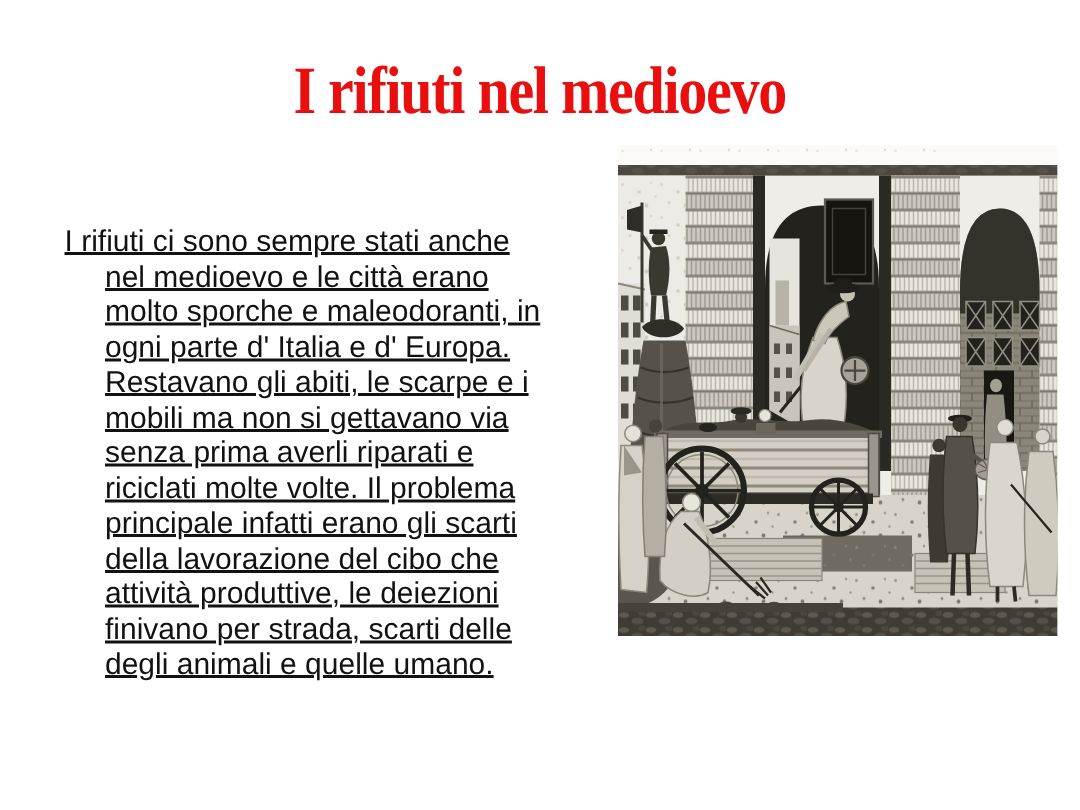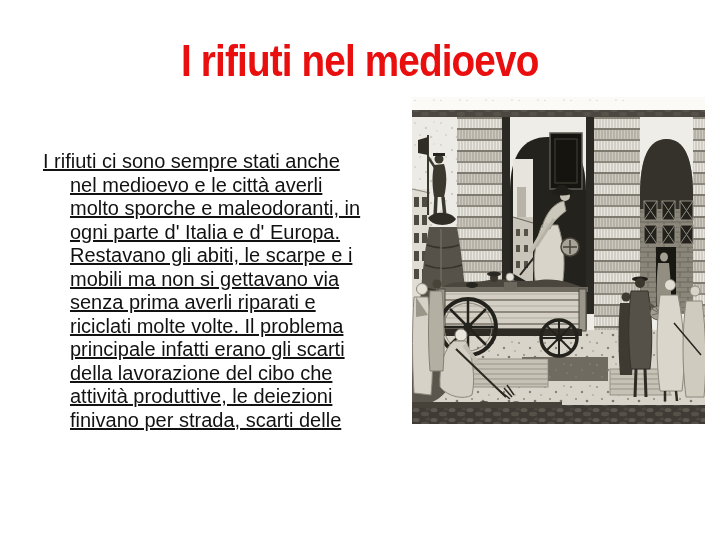--- a/index.html
+++ b/index.html
@@ -6,21 +6,21 @@
   body {
     width:720px; height:540px; background:#ffffff;
     font-family:"Liberation Sans", sans-serif;
     position:relative; overflow:hidden;
   }
   .slide { position:absolute; inset:0; background:#ffffff; }
 
   .slide-title {
     position:absolute; top:38px; left:0; width:720px;
     text-align:center; line-height:1;
-    font-family:Liberation Sans, sans-serif;
+    font-family:Liberation Serif, serif;
     font-weight:bold; font-size:45px; letter-spacing:-1px;
     color:var(--color-title, #ea0f0f);
     white-space:nowrap;
   }
   .slide-title .title-inner {
     display:inline-block; transform:scaleX(0.86); transform-origin:center;
   }
 
   .body-text {
     position:absolute; left:43px; top:150px; width:385px;
@@ -40,31 +40,32 @@
 <body>
 
 <div class="slide">
 
   <div class="slide-title">
     <span class="title-inner">I rifiuti nel medioevo</span>
   </div>
 
   <div class="body-text">
     <div class="body-line">I rifiuti ci sono sempre stati anche</div>
-    <div class="body-line">nel medioevo e le città averli</div>
+    <div class="body-line">nel medioevo e le città erano</div>
     <div class="body-line">molto sporche e maleodoranti, in</div>
     <div class="body-line">ogni parte d' Italia e d' Europa.</div>
     <div class="body-line">Restavano gli abiti, le scarpe e i</div>
     <div class="body-line">mobili ma non si gettavano via</div>
     <div class="body-line">senza prima averli riparati e</div>
     <div class="body-line">riciclati molte volte. Il problema</div>
     <div class="body-line">principale infatti erano gli scarti</div>
     <div class="body-line">della lavorazione del cibo che</div>
     <div class="body-line">attività produttive, le deiezioni</div>
     <div class="body-line">finivano per strada, scarti delle</div>
+    <div class="body-line">degli animali e quelle umano.</div>
   </div>
 
   <figure class="engraving" role="img" aria-label="Black and white engraving of a medieval street: a woman sweeps refuse into a wooden cart with large spoked wheels under arched buildings, beside a statue on a pedestal, with townspeople and baskets on the pavement.">
     <svg width="293" height="327" viewBox="0 0 293 327" xmlns="http://www.w3.org/2000/svg">
       <defs>
         <pattern id="bands" width="12" height="22" patternUnits="userSpaceOnUse">
           <rect width="12" height="22" fill="#dcd8d0"></rect>
           <rect y="0" width="12" height="9" fill="#e9e6df"></rect>
           <path d="M2,0V9 M5,0V9 M8,0V9 M11,0V9" stroke="#bcb8ad" stroke-width="1"></path>
           <rect y="9" width="12" height="2" fill="#7e7a70"></rect>

